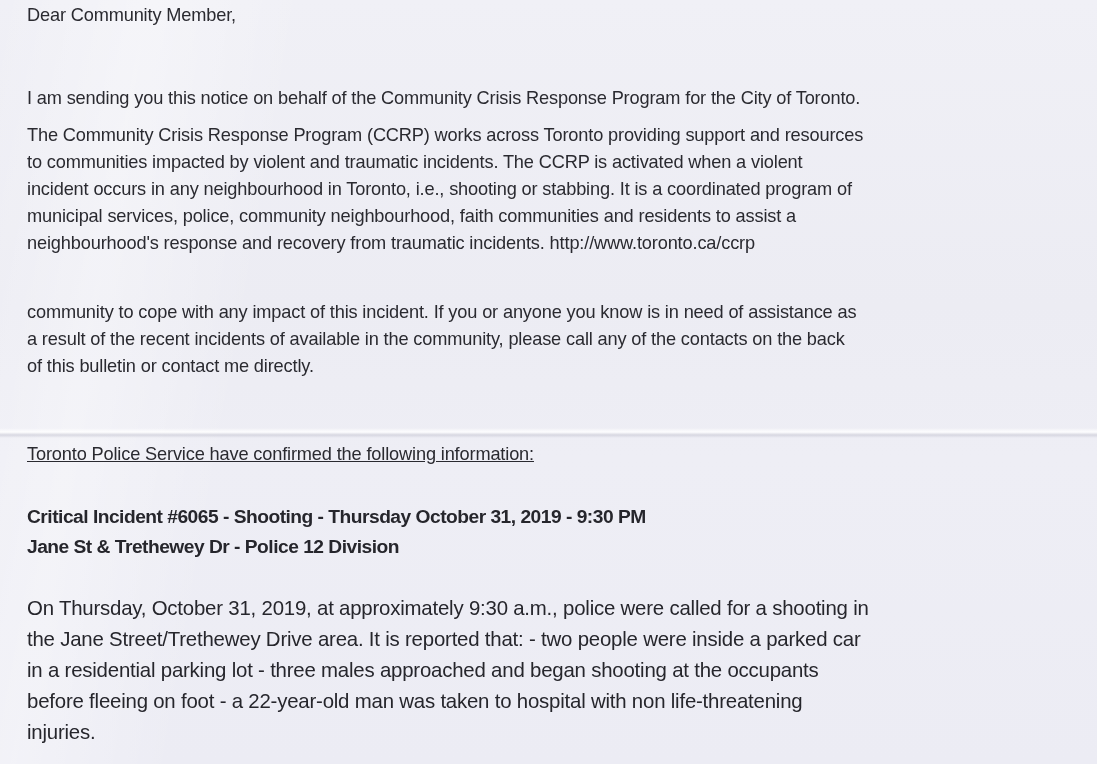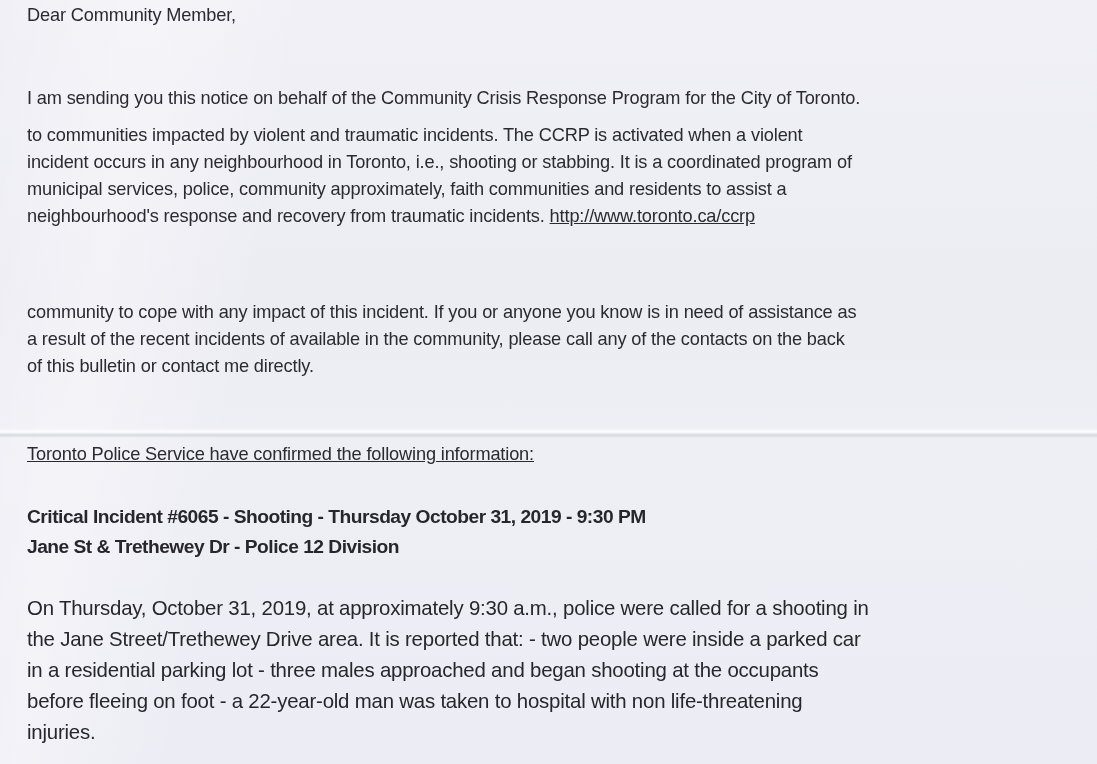--- a/index.html
+++ b/index.html
@@ -62,37 +62,37 @@
       top: 593px;
       font-size: 20.4px;
       line-height: 31px;
       letter-spacing: -0.2px;
       white-space: nowrap;
       color: #26262c;
     }
     .line { display: block; }
     a.link {
       color: #2a2a30;
-      text-decoration: underline;
     }
   </style>
 </head>
 <body>
 
 <div class="paper">
   <div class="crease"></div>
 
   <div class="text-block greeting">Dear Community Member,</div>
 
   <div class="text-block intro">I am sending you this notice on behalf of the Community Crisis Response Program for the City of Toronto.</div>
 
   <div class="text-block para1">
+    <span class="line">The Community Crisis Response Program (CCRP) works across Toronto providing support and resources</span>
     <span class="line">to communities impacted by violent and traumatic incidents. The CCRP is activated when a violent</span>
     <span class="line">incident occurs in any neighbourhood in Toronto, i.e., shooting or stabbing. It is a coordinated program of</span>
-    <span class="line">municipal services, police, community approximately, faith communities and residents to assist a</span>
+    <span class="line">municipal services, police, community neighbourhood, faith communities and residents to assist a</span>
     <span class="line"><span>neighbourhood's response and recovery from traumatic incidents. </span><a class="link">http://www.toronto.ca/ccrp</a></span>
   </div>
 
   <div class="text-block para2">
     <span class="line">community to cope with any impact of this incident.  If you or anyone you know is in need of assistance as</span>
     <span class="line">a result of the recent incidents of available in the community, please call any of the contacts on the back</span>
     <span class="line">of this bulletin or contact me directly.</span>
   </div>
 
   <div class="text-block tps">Toronto Police Service have confirmed the following information:</div>

